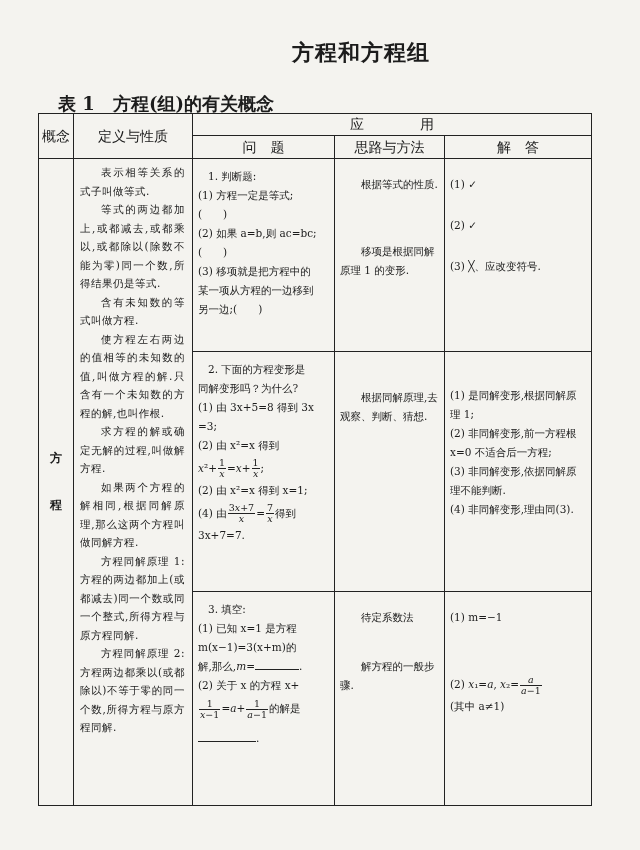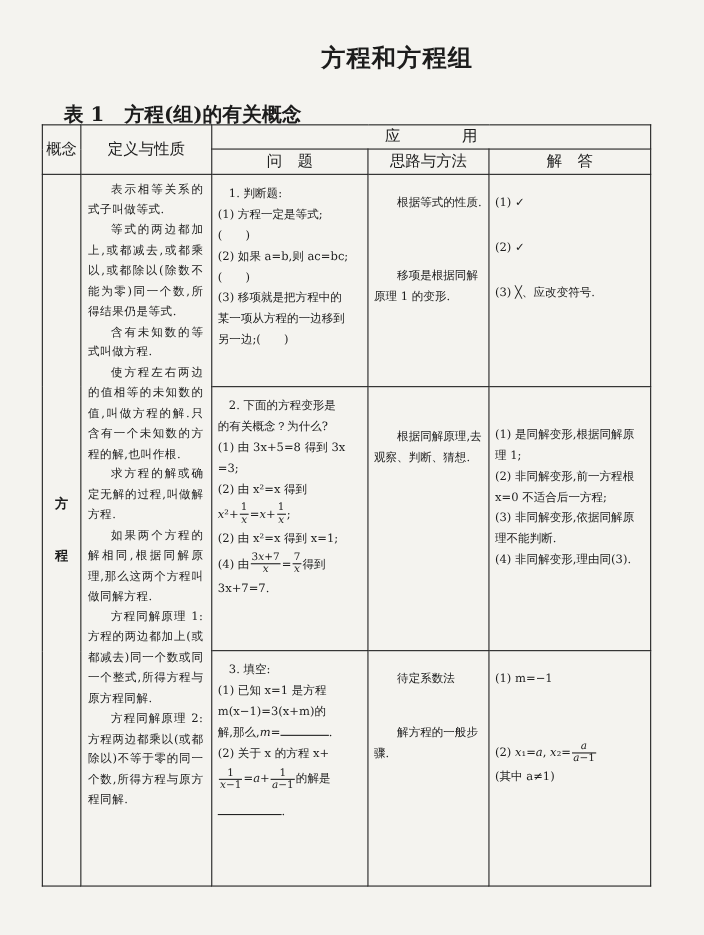--- a/index.html
+++ b/index.html
@@ -121,21 +121,21 @@
     <td class="a-cell">
       <span class="line" style="margin-bottom:22px">(1) ✓</span>
       <span class="line" style="margin-bottom:22px">(2) ✓</span>
       <span class="line">(3) ╳、应改变符号.</span>
     </td>
   </tr>
 
   <tr class="r2">
     <td class="q-cell">
       <span class="line title">2. 下面的方程变形是</span>
-      <span class="line">的有关概念？为什么?</span>
+      <span class="line">同解变形吗？为什么?</span>
       <span class="line">(1) 由 3x+5=8 得到 3x</span>
       <span class="line">=3;</span>
       <span class="line">(2) 由 x²=x 得到</span>
       <span class="line" style="line-height:26px"><i>x</i>²+<span class="frac"><span class="n">1</span><span class="d"><i>x</i></span></span>=<i>x</i>+<span class="frac"><span class="n">1</span><span class="d"><i>x</i></span></span>;</span>
       <span class="line">(2) 由 x²=x 得到 x=1;</span>
       <span class="line" style="line-height:26px">(4) 由<span class="frac"><span class="n">3<i>x</i>+7</span><span class="d"><i>x</i></span></span>=<span class="frac"><span class="n">7</span><span class="d"><i>x</i></span></span>得到</span>
       <span class="line">3x+7=7.</span>
     </td>
     <td class="m-cell" style="padding-top:36px !important">
       <p>根据同解原理,去观察、判断、猜想.</p>

